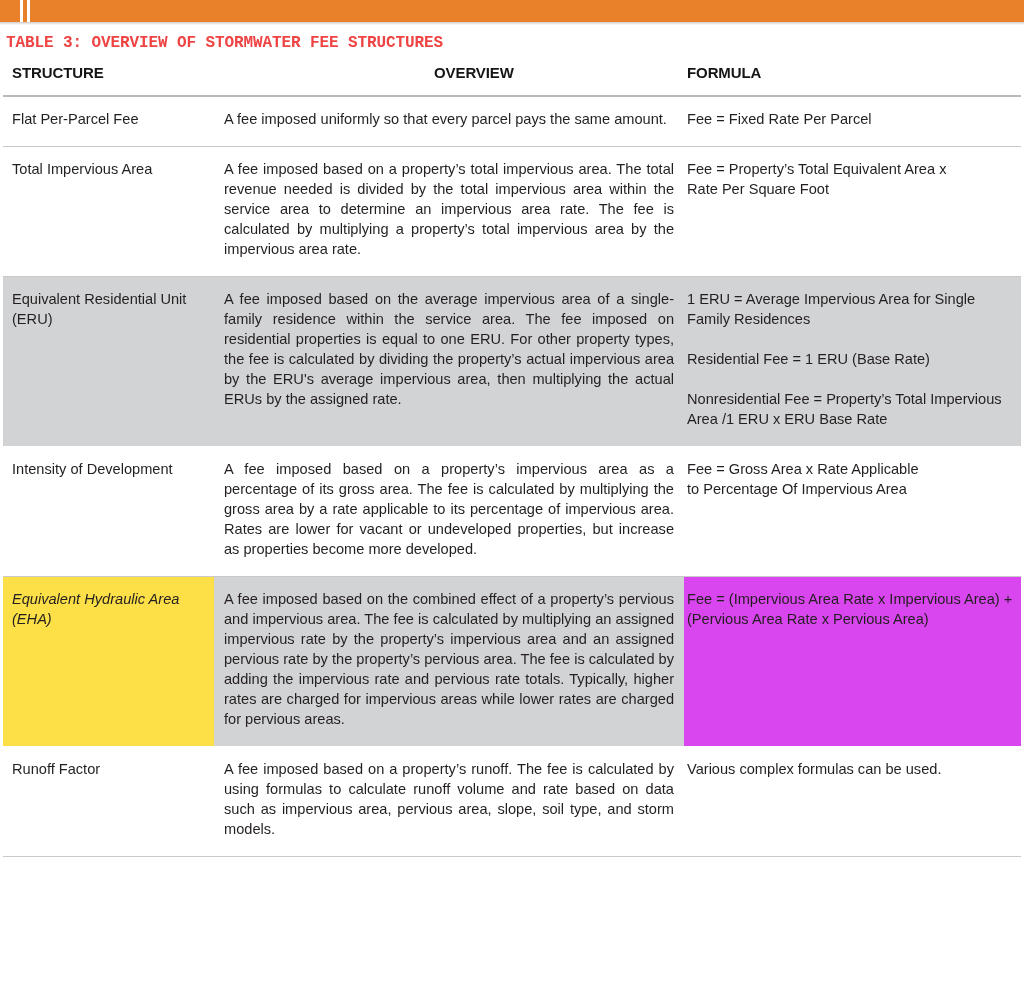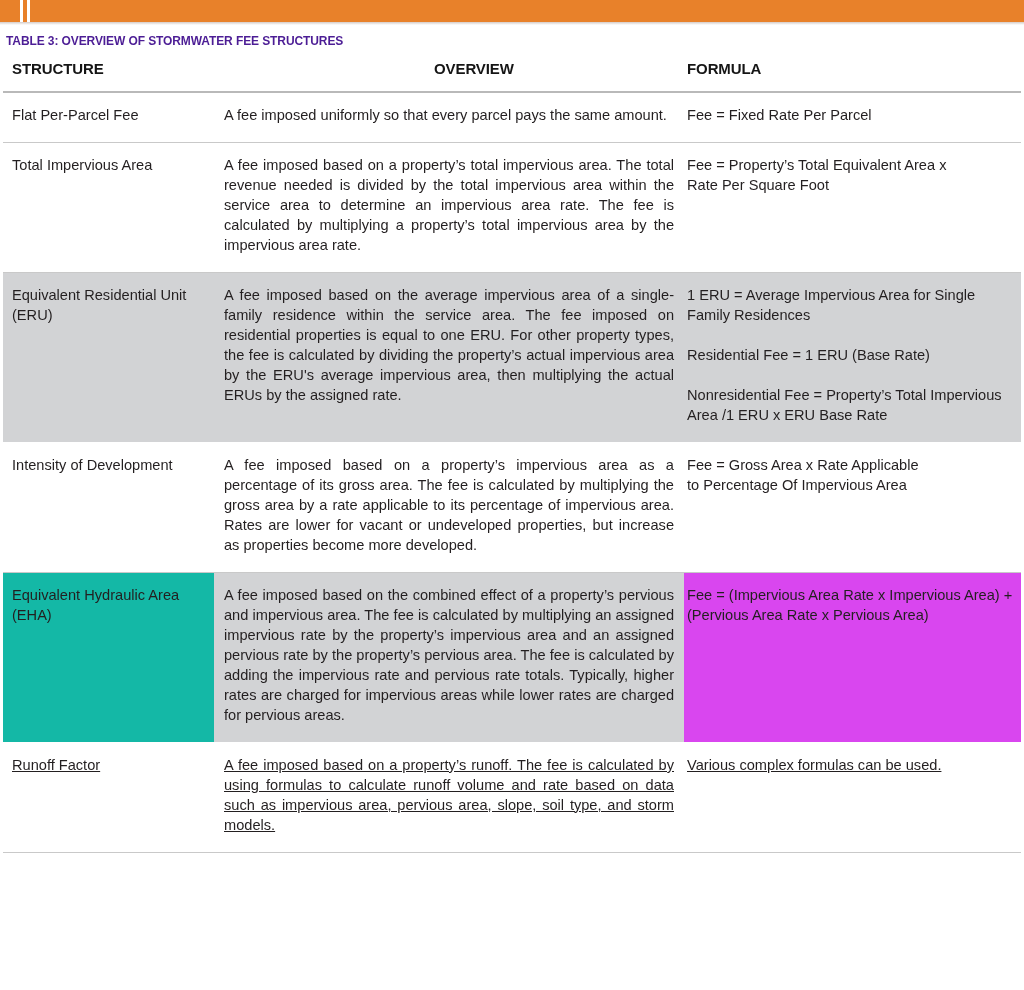--- a/index.html
+++ b/index.html
@@ -32,25 +32,25 @@
   .band-notch.n1 { left: 20px; }
   .band-notch.n2 { left: 27px; }
   .band-shadow {
     width: 1024px;
     height: 3px;
     background: linear-gradient(to bottom, rgba(160,140,130,0.45), rgba(255,255,255,0));
   }
 
   
   .table-title {
-    font-family: Liberation Sans, sans-serif;
+    font-family: Liberation Mono, monospace;
     font-weight: bold;
-    font-size: 12px;
+    font-size: 16px;
     letter-spacing: -0.1px;
-    color: #4c1d95;
+    color: #ef4444;
     padding: 9px 0 0 6px;
   }
 
   
   .tbl-wrap {
     margin-top: 12px;
     width: 992px;
   }
   table.fee-table {
     width: 1018px;
@@ -110,21 +110,20 @@
 
   
   tbody tr.plain td {
     border-bottom: 1px solid #c9c9c9;
   }
   tbody tr.band td {
     border-bottom: 1px solid #ffffff;
   }
   tbody tr:last-child td {
     border-bottom: 1px solid #c9c9c9;
-    text-decoration: underline;
   }
 </style>
 </head>
 <body>
 
 <div class="top-band" style="background: rgb(232, 129, 42);">
   <div class="band-notch n1"></div>
   <div class="band-notch n2"></div>
 </div>
 <div class="band-shadow"></div>
@@ -167,21 +166,21 @@
 
 Nonresidential Fee = Property’s Total Impervious Area /1 ERU x ERU Base Rate</td>
         </tr>
         <tr class="plain">
           <td class="cell-structure">Intensity of Development</td>
           <td class="cell-overview">A fee imposed based on a property’s impervious area as a percentage of its gross area. The fee is calculated by multiplying the gross area by a rate applicable to its percentage of impervious area. Rates are lower for vacant or undeveloped properties, but increase as properties become more developed.</td>
           <td class="cell-formula">Fee = Gross Area x Rate Applicable
 to Percentage Of Impervious Area</td>
         </tr>
         <tr class="band">
-          <td class="cell-structure" style="background: #14b8a6;">Equivalent Hydraulic Area
+          <td class="cell-structure" style="background: #fde047; font-style: italic;">Equivalent Hydraulic Area
 (EHA)</td>
           <td class="cell-overview" style="background: rgb(210, 211, 213);">A fee imposed based on the combined effect of a property’s pervious and impervious area. The fee is calculated by multiplying an assigned impervious rate by the property’s impervious area and an assigned pervious rate by the property’s pervious area. The fee is calculated by adding the impervious rate and pervious rate totals. Typically, higher rates are charged for impervious areas while lower rates are charged for pervious areas.</td>
           <td class="cell-formula" style="background: #d946ef;">Fee = (Impervious Area Rate x Impervious Area) + (Pervious Area Rate x Pervious Area)</td>
         </tr>
         <tr class="plain">
           <td class="cell-structure">Runoff Factor</td>
           <td class="cell-overview">A fee imposed based on a property’s runoff. The fee is calculated by using formulas to calculate runoff volume and rate based on data such as impervious area, pervious area, slope, soil type, and storm models.</td>
           <td class="cell-formula">Various complex formulas can be used.</td>
         </tr>
       </tbody>

